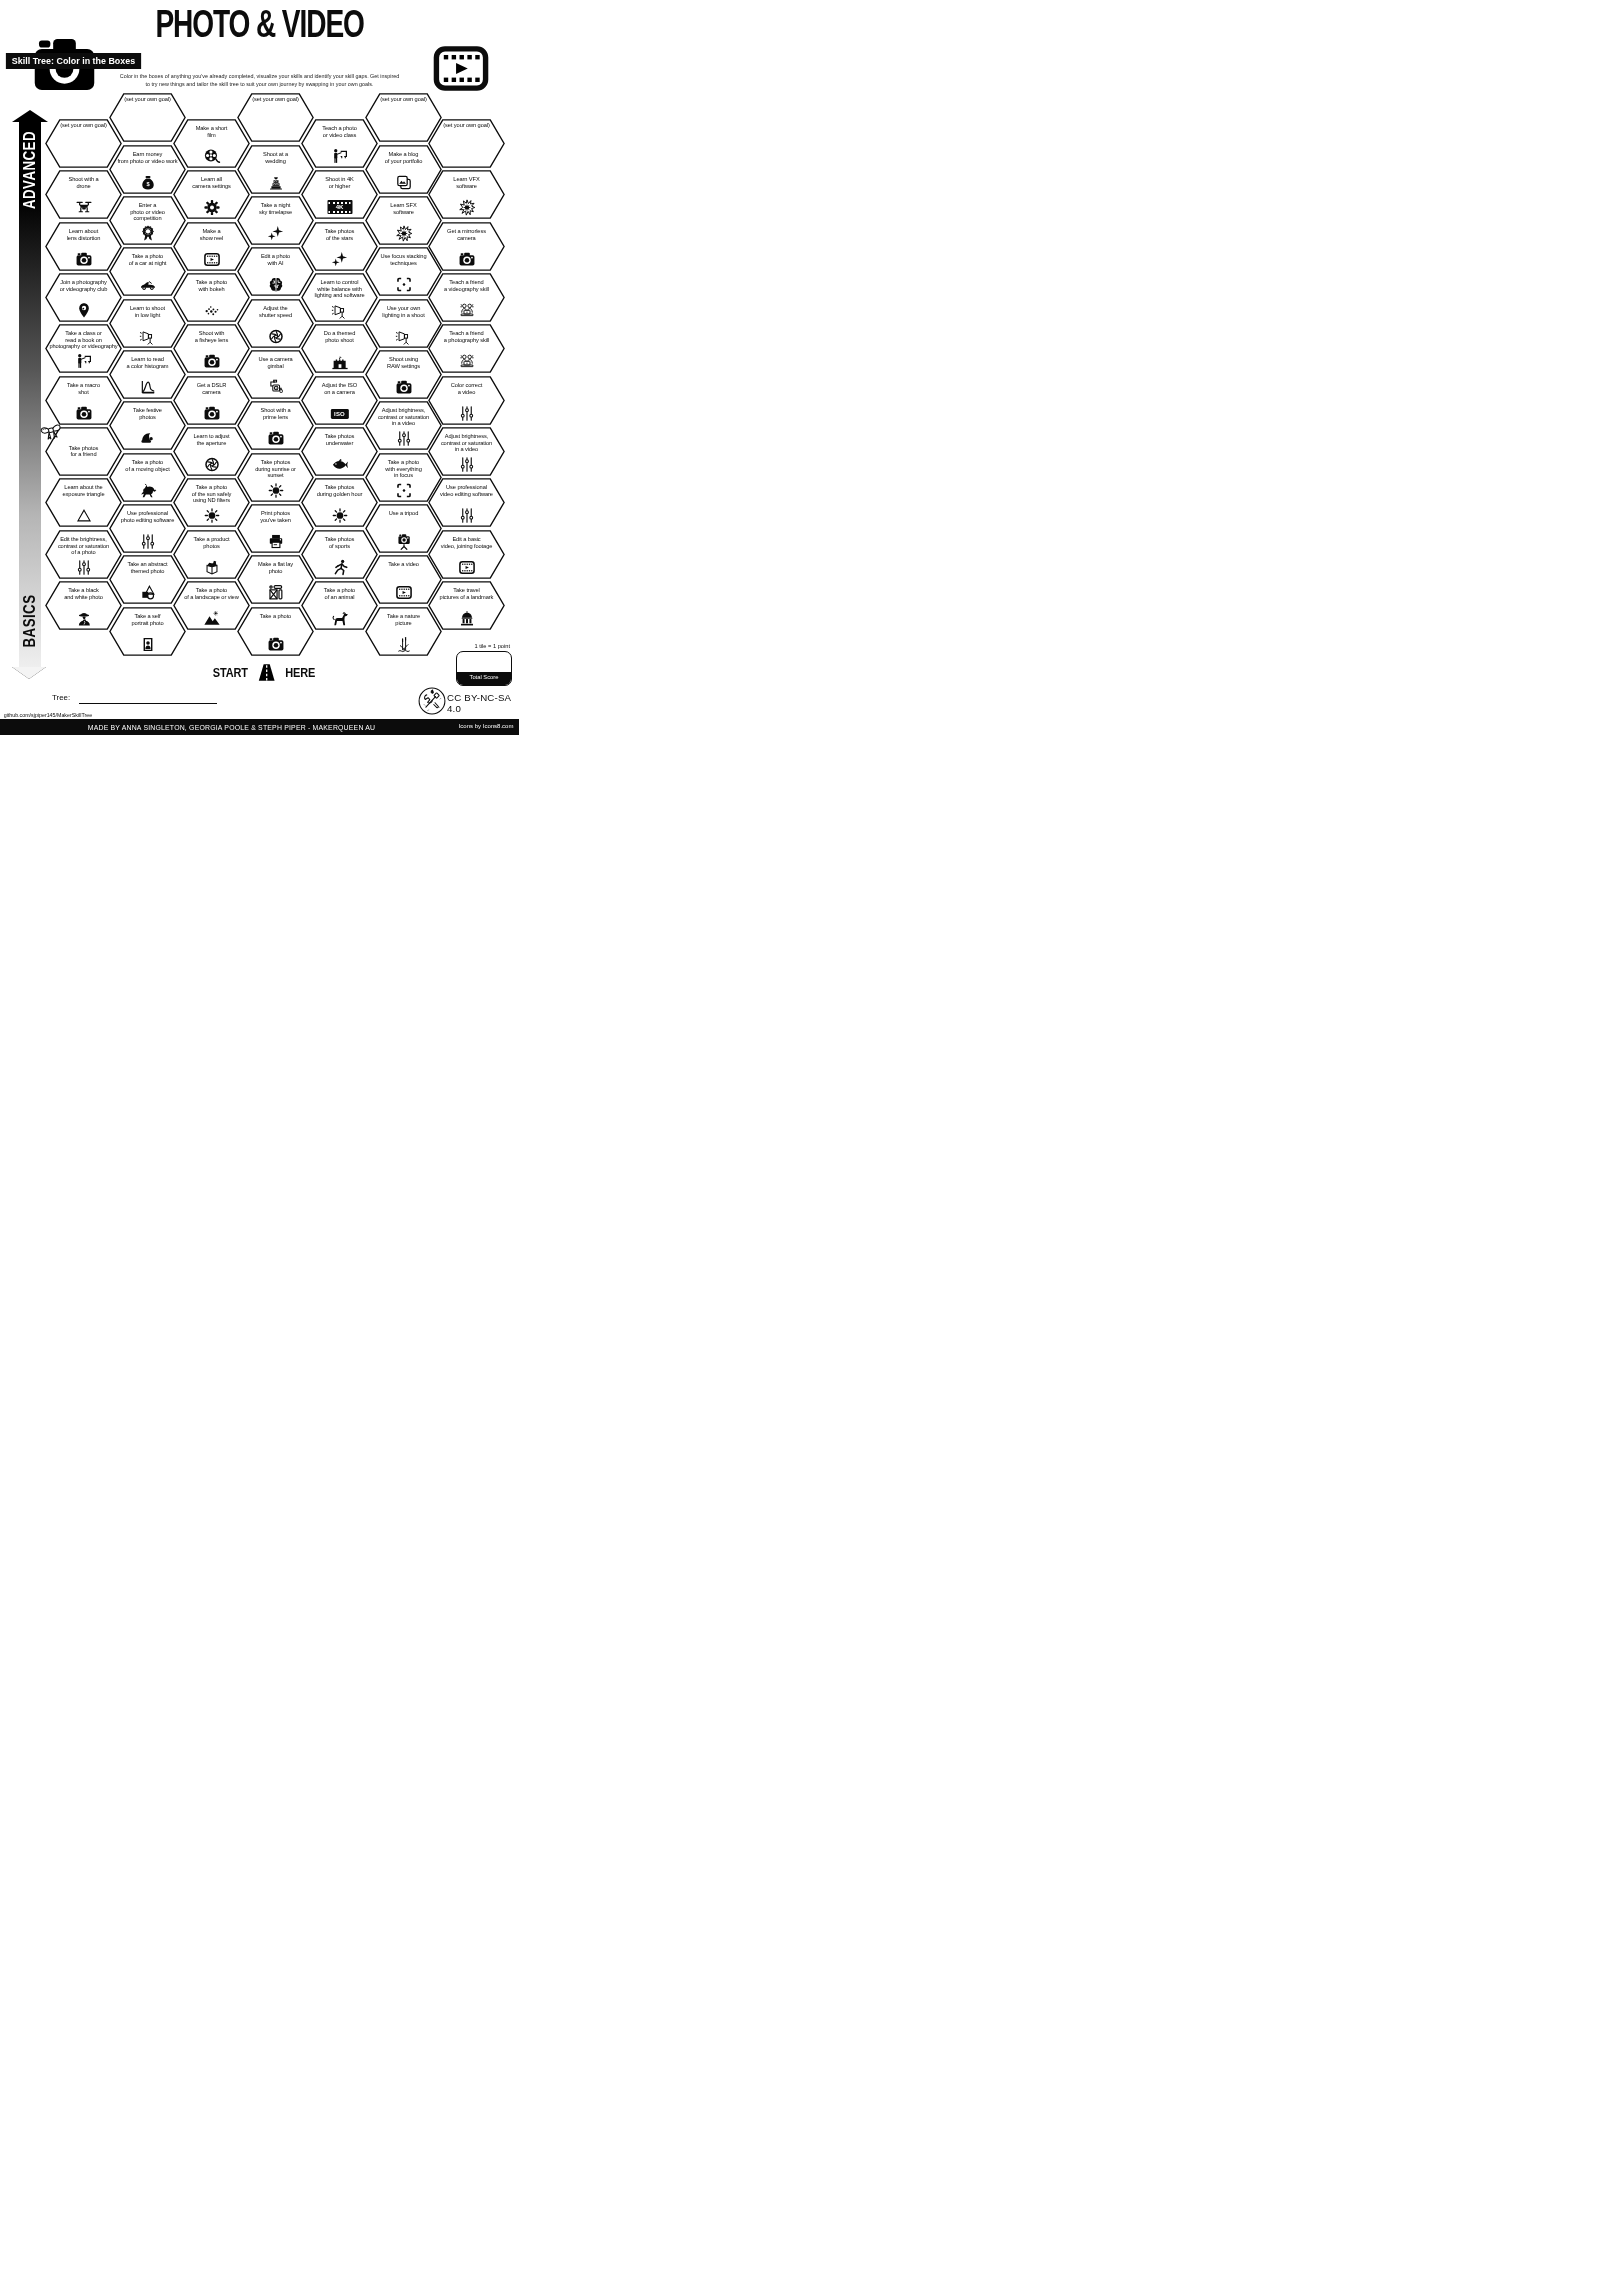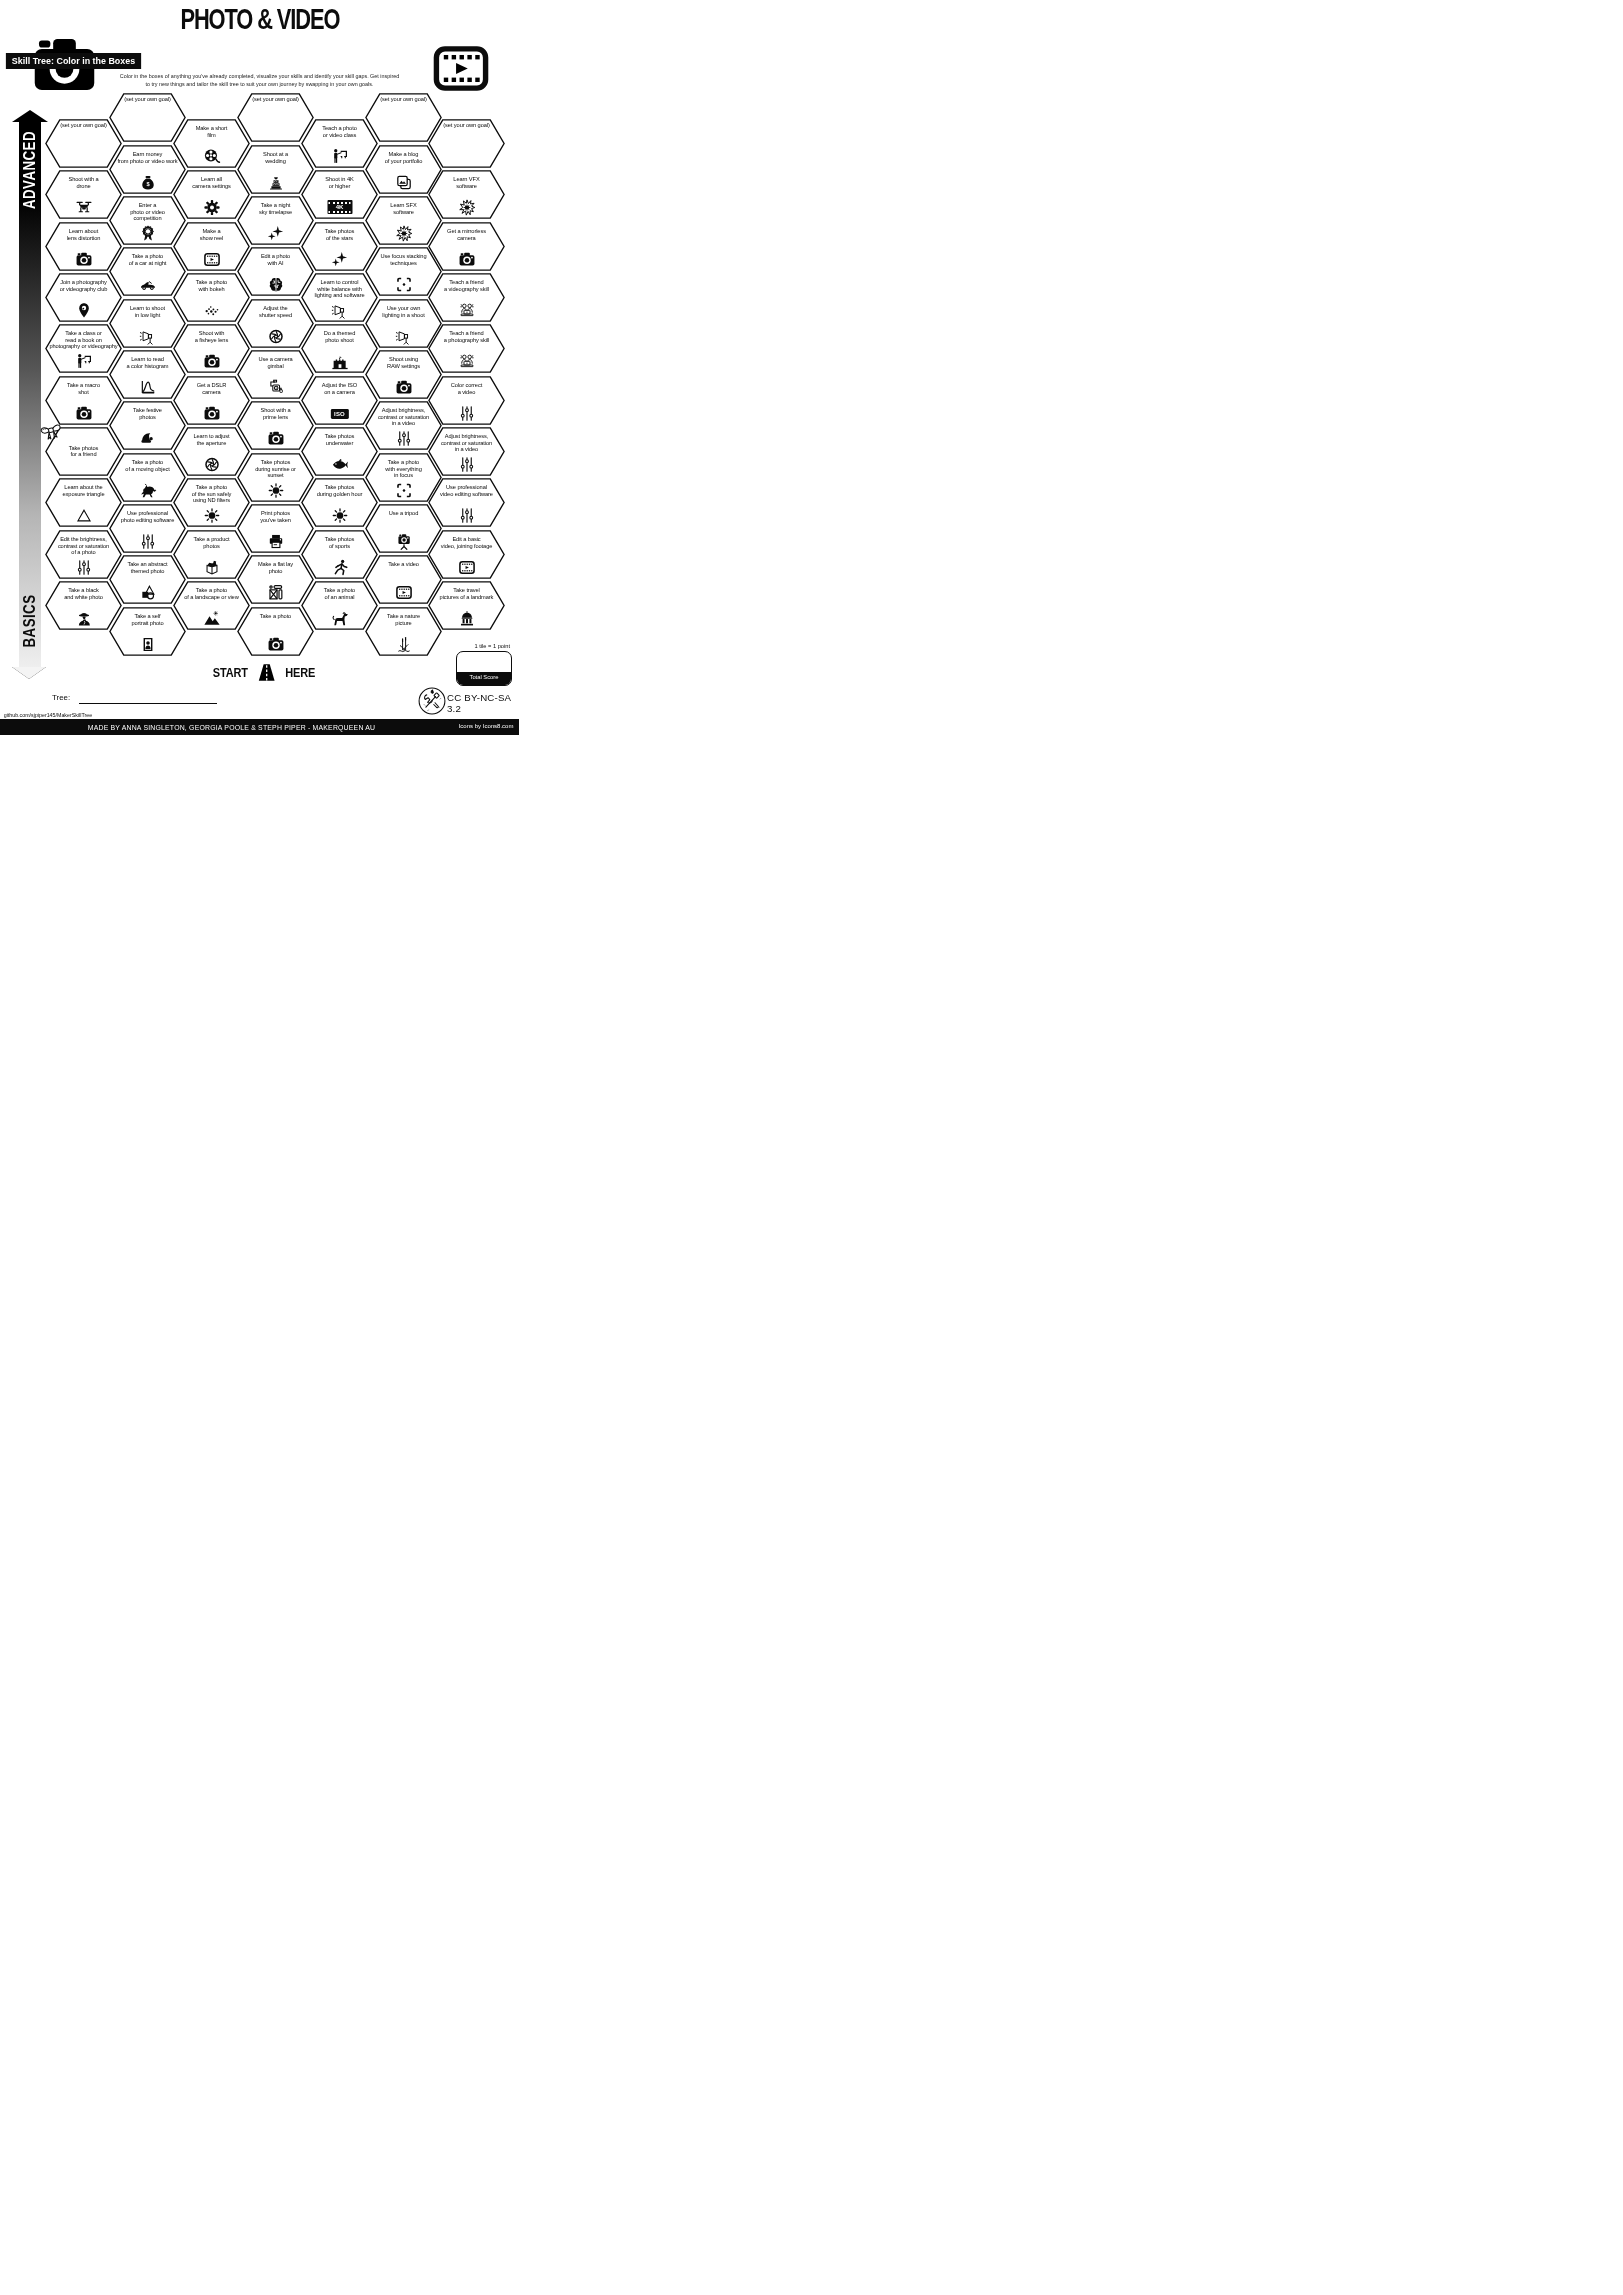--- a/index.html
+++ b/index.html
@@ -1,20 +1,20 @@
 <!DOCTYPE html>
 <html style="font-size:7.4px"><head>
 <meta charset="utf-8">
 <style>
   html,body{margin:0;padding:0;background:#fff;}
   body{width:519px;height:735px;position:relative;font-family:"Liberation Sans",sans-serif;color:#0c0c0c;overflow:hidden;}
   svg{display:block;}
   .abs{position:absolute;}
   
-  #title{left:0;right:0;top:2.8px;text-align:center;font-size:28px;font-weight:900;letter-spacing:-1.4px;white-space:nowrap;}
+  #title{left:0;right:0;top:2.8px;text-align:center;font-size:36px;font-weight:900;letter-spacing:-1.4px;white-space:nowrap;}
   #title span{display:inline-block;transform:scaleX(.78) scaleY(1.08);transform-origin:center;}
   #subtitle-wrap{left:0;right:0;top:53px;text-align:left;}
   #subtitle{display:inline-block;background:#0c0c0c;color:#fff;font-size:9.7px;font-weight:700;padding:1.9px 6.5px 2.8px;transform:scaleX(.92);}
   #description{left:107px;width:305px;top:73px;font-size:5.4px;line-height:1.45;text-align:center;white-space:pre-line;color:#1b1b1b;}
   #camera-logo{left:17.6px;top:32px;}
   #film-logo{left:426px;top:39px;}
   
   #axis{left:11.6px;top:110px;width:37px;height:581px;}
   #axis .head-top{position:absolute;left:0;top:0;width:0;height:0;border-left:18.5px solid transparent;border-right:18.5px solid transparent;border-bottom:12px solid #000;}
   #axis .bar{position:absolute;left:7.4px;top:11.6px;width:22px;height:546px;background:linear-gradient(to bottom,#000 0%,#000 14%,#555 45%,#b5b5b5 72%,#efefef 100%);}
@@ -1133,20 +1133,20 @@
 
 <div id="tile-note" class="abs">1 tile = 1 point</div>
 <div id="score-box" class="abs">
   <div class="score-blank"></div>
   <div class="score-bar">Total Score</div>
 </div>
 
 <svg id="cc-logo" class="abs" viewBox="0 0 64 64">
     <use href="#s-tools"></use>
   </svg>
-<div id="cc-text" class="abs">CC BY-NC-SA 3.2</div>
+<div id="cc-text" class="abs">CC BY-NC-SA 4.0</div>
 <div id="github" class="abs">github.com/sjpiper145/MakerSkillTree</div>
 
 <div id="footer-bar" class="abs">
   <div id="made-by">MADE BY ANNA SINGLETON, GEORGIA  POOLE &amp; STEPH PIPER  -  MAKERQUEEN AU</div>
   <div id="icons-credit">Icons by Icons8.com</div>
 </div>
 
 
 </body></html>

